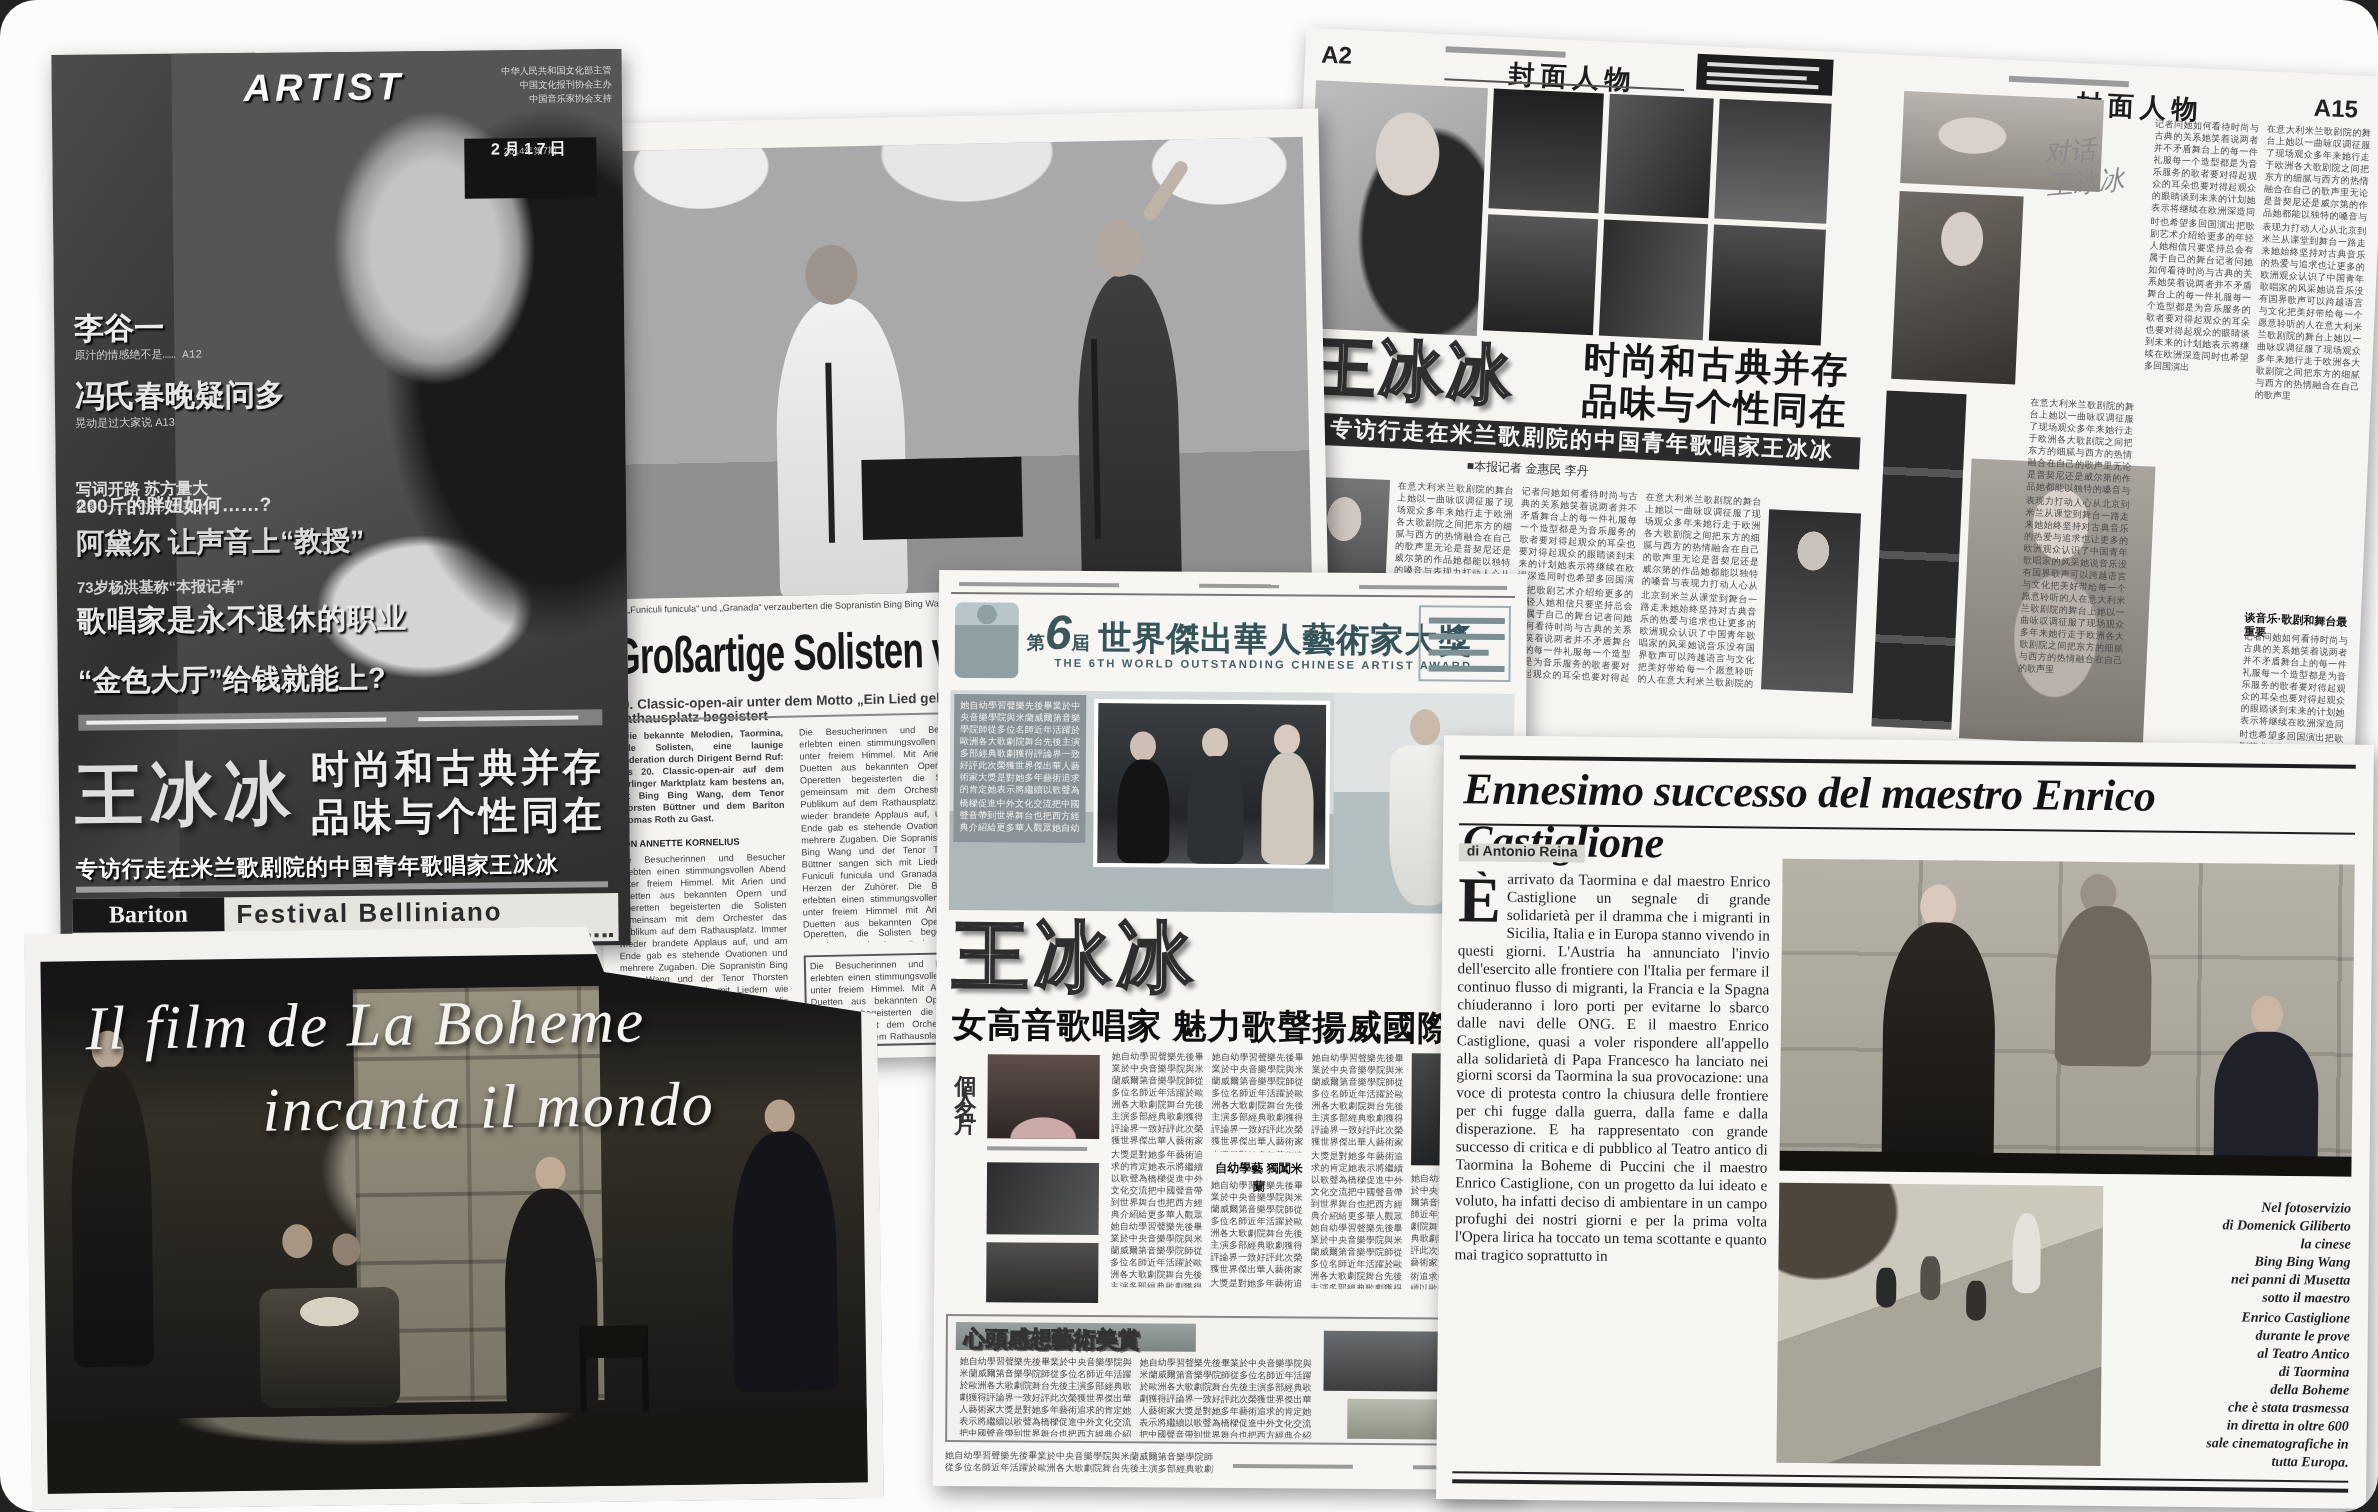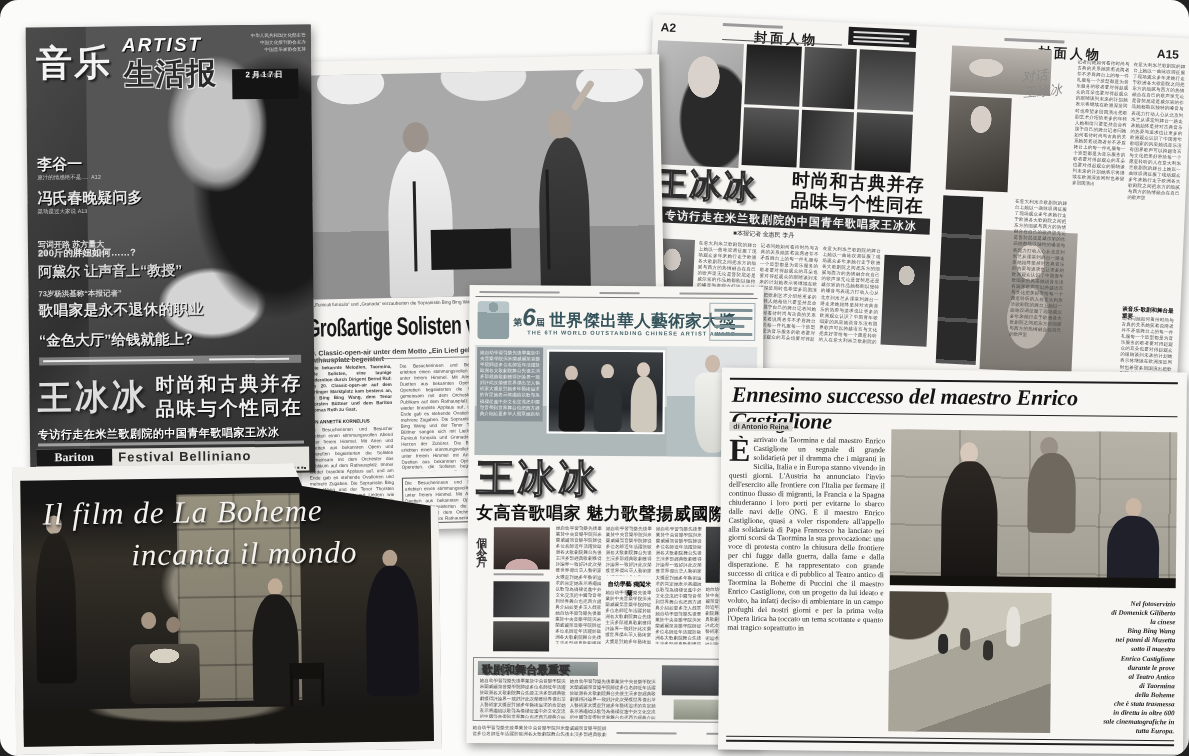--- a/index.html
+++ b/index.html
@@ -161,21 +161,21 @@
     <div class="micro a" style="left:138px;top:304px;width:46px;height:54px;">她自幼學習聲樂先後畢業於中央音樂學院與米蘭威爾第音樂學院師從多位名師近年活躍於歐洲各大歌劇院舞台先後主演多部經典歌劇獲得評論界一致好評此次榮獲世界傑出華人藝術家大獎是對她多年藝術追求的肯定她表示將繼續以歌聲為橋樑促進中外文化交流把中國聲音帶到世界舞台也把西方經典介紹給更多華人觀眾她自幼學習聲樂先後畢業於中央音樂學院與米蘭威爾第音樂學院師從多位名師近年活躍於歐洲各大歌劇院舞台先後主演多部經典歌劇獲得評論界一致好評</div>
     <div class="micro a" style="left:188px;top:240px;width:46px;height:118px;">她自幼學習聲樂先後畢業於中央音樂學院與米蘭威爾第音樂學院師從多位名師近年活躍於歐洲各大歌劇院舞台先後主演多部經典歌劇獲得評論界一致好評此次榮獲世界傑出華人藝術家大獎是對她多年藝術追求的肯定她表示將繼續以歌聲為橋樑促進中外文化交流把中國聲音帶到世界舞台也把西方經典介紹給更多華人觀眾她自幼學習聲樂先後畢業於中央音樂學院與米蘭威爾第音樂學院師從多位名師近年活躍於歐洲各大歌劇院舞台先後主演多部經典歌劇獲得評論界一致好評</div>
     <div class="ph" style="left:238px;top:240px;width:50px;height:56px;background:linear-gradient(#47484a,#232425);"></div>
     <div class="micro a" style="left:238px;top:300px;width:50px;height:58px;">她自幼學習聲樂先後畢業於中央音樂學院與米蘭威爾第音樂學院師從多位名師近年活躍於歐洲各大歌劇院舞台先後主演多部經典歌劇獲得評論界一致好評此次榮獲世界傑出華人藝術家大獎是對她多年藝術追求的肯定她表示將繼續以歌聲為橋樑促進中外文化交流把中國聲音帶到世界舞台也把西方經典介紹給更多華人觀眾她自幼學習聲樂先後畢業於中央音樂學院與米蘭威爾第音樂學院師從多位名師近年活躍於歐洲各大歌劇院舞台先後主演多部經典歌劇獲得評論界一致好評</div>
 
     <div class="ph" style="left:26px;top:296px;width:56px;height:36px;background:linear-gradient(110deg,#2c2c2e,#57585a);"></div>
     <div class="ph" style="left:26px;top:336px;width:56px;height:30px;background:linear-gradient(#504f4d,#2a2a2a);"></div>
 
     <div class="a" style="left:6px;top:372px;width:282px;height:64px;border:1px solid #888;background:#f2f1ed;">
       <div class="a" style="left:4px;top:3px;width:120px;height:14px;background:linear-gradient(#9aa0a0,#7d8484);"></div>
-      <div class="a outline-cjk" style="left:8px;top:4px;font-size:11px;-webkit-text-stroke:.6px #333;text-shadow:1px 1px 0 rgba(0,0,0,.4);">歌剧和舞台最重要</div>
+      <div class="a outline-cjk" style="left:8px;top:4px;font-size:11px;-webkit-text-stroke:.6px #333;text-shadow:1px 1px 0 rgba(0,0,0,.4);">心頭感想藝術美賞</div>
       <div class="micro" style="position:absolute;left:6px;top:20px;width:86px;height:40px;">她自幼學習聲樂先後畢業於中央音樂學院與米蘭威爾第音樂學院師從多位名師近年活躍於歐洲各大歌劇院舞台先後主演多部經典歌劇獲得評論界一致好評此次榮獲世界傑出華人藝術家大獎是對她多年藝術追求的肯定她表示將繼續以歌聲為橋樑促進中外文化交流把中國聲音帶到世界舞台也把西方經典介紹給更多華人觀眾她自幼學習聲樂先後畢業於中央音樂學院與米蘭威爾第音樂學院師從多位名師近年活躍於歐洲各大歌劇院舞台先後主演多部經典歌劇獲得評論界一致好評</div>
       <div class="micro" style="position:absolute;left:96px;top:20px;width:86px;height:40px;">她自幼學習聲樂先後畢業於中央音樂學院與米蘭威爾第音樂學院師從多位名師近年活躍於歐洲各大歌劇院舞台先後主演多部經典歌劇獲得評論界一致好評此次榮獲世界傑出華人藝術家大獎是對她多年藝術追求的肯定她表示將繼續以歌聲為橋樑促進中外文化交流把中國聲音帶到世界舞台也把西方經典介紹給更多華人觀眾她自幼學習聲樂先後畢業於中央音樂學院與米蘭威爾第音樂學院師從多位名師近年活躍於歐洲各大歌劇院舞台先後主演多部經典歌劇獲得評論界一致好評</div>
       <div class="ph" style="left:188px;top:6px;width:88px;height:30px;background:linear-gradient(#6a6d6f,#3b3d3f);"></div>
       <div class="ph" style="left:200px;top:40px;width:62px;height:20px;background:linear-gradient(#b7bcae,#8c9184);"></div>
     </div>
     <div class="micro a" style="left:6px;top:440px;width:134px;height:12px;">她自幼學習聲樂先後畢業於中央音樂學院與米蘭威爾第音樂學院師從多位名師近年活躍於歐洲各大歌劇院舞台先後主演多部經典歌劇獲得評論界一致好評此次榮獲世界傑出華人藝術家大獎是對她多年藝術追求的肯定她表示將繼續以歌聲為橋樑促進中外文化交流把中國聲音帶到世界舞台也把西方經典介紹給更多華人觀眾她自幼學習聲樂先後畢業於中央音樂學院與米蘭威爾第音樂學院師從多位名師近年活躍於歐洲各大歌劇院舞台先後主演多部經典歌劇獲得評論界一致好評</div>
     <div class="bar" style="left:150px;top:446px;width:60px;height:2px;"></div>
     <div class="bar" style="left:240px;top:446px;width:40px;height:2px;"></div>
   </div>
 
@@ -228,23 +228,21 @@
     <div class="a" style="left:8px;top:372px;width:448px;height:2px;background:#222;"></div>
   </div>
 
   <div class="paper" style="left:28px;top:26px;width:285px;height:448px;transform:rotate(-.6deg);z-index:5;background:linear-gradient(125deg,#4c4c4c,#303030 42%,#5a5a5a 72%,#383838);overflow:hidden;">
     <div class="ph" style="left:60px;top:0;width:225px;height:448px;background:
       radial-gradient(70px 95px at 58% 22%,#c4c4c4 0 45%,#9c9c9c 60%,transparent 72%),
       radial-gradient(120px 190px at 84% 36%,#1a1a1a 0 55%,transparent 70%),
       radial-gradient(90px 60px at 55% 62%,#d4d4d4 0 50%,transparent 60%),
       linear-gradient(160deg,#555 0 40%,#3c3c3c 70%,#2d2d2d);"></div>
 
-    <div class="a" style="left:10px;top:12px;font-size:36px;font-weight:bold;color:#f3f3f3;text-shadow:2px 2px 2px rgba(0,0,0,.6);letter-spacing:2px;">音乐</div>
     <div class="a" style="left:96px;top:8px;font-size:19px;font-weight:bold;font-style:italic;color:#fafafa;letter-spacing:2px;text-shadow:1px 1px 1px #000;">ARTIST</div>
-    <div class="a" style="left:98px;top:28px;font-size:30px;font-weight:bold;color:#2a2a2a;text-shadow:-1px -1px 0 #e8e8e8,1px -1px 0 #e8e8e8,-1px 1px 0 #e8e8e8,1px 1px 0 #e8e8e8;letter-spacing:1px;">生活报</div>
 
     <div class="a capline" style="left:196px;top:8px;width:84px;font-size:4.6px;line-height:1.5;color:#ddd;text-align:right;">中华人民共和国文化部主管
 中国文化报刊协会主办
 中国音乐家协会支持</div>
     <div class="a" style="left:206px;top:44px;width:66px;height:30px;background:#141414;color:#f4f4f4;font-size:8px;font-weight:bold;text-align:center;line-height:12px;letter-spacing:2px;">2月17日</div>
     <div class="a" style="left:206px;top:48px;width:66px;font-size:4.6px;color:#cfcfcf;text-align:center;">2014年第7期</div>
 
     <div class="a" style="left:10px;top:128px;font-family:Liberation Mono, monospace;">
       <div style="font-size:15px;font-weight:bold;color:#ececec;text-shadow:1px 1px 1px #000;">李谷一</div>
       <div style="font-size:5.5px;color:#cfcfcf;">原汁的情感绝不是…… A12</div>

